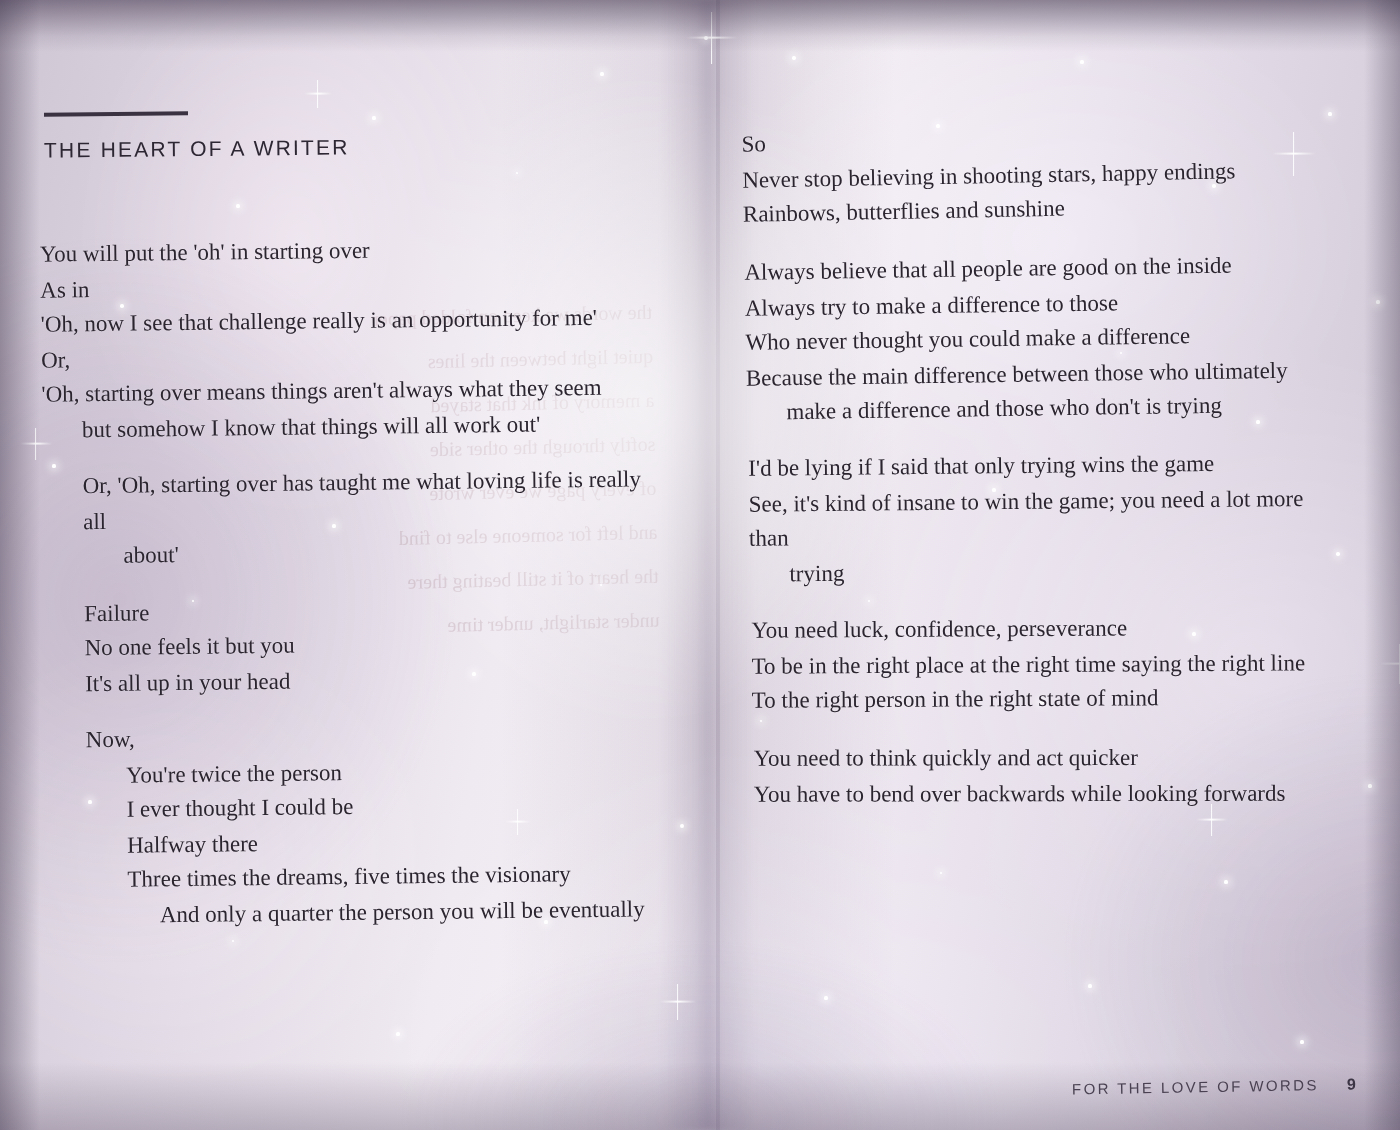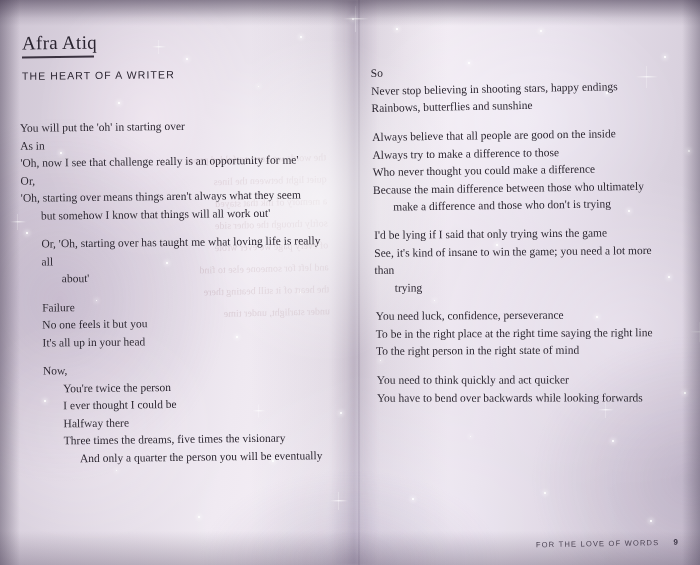--- a/index.html
+++ b/index.html
@@ -278,21 +278,20 @@
       <div class="sparkle" style="left: 152px; top: 40px; width: 14px; height: 14px;"></div>
       <div class="sparkle" style="left: 598px; top: 402px; width: 16px; height: 16px;"></div>
       <div class="sparkle" style="left: 252px; top: 404px; width: 13px; height: 13px;"></div>
     </div>
 
   <div class="top-shade"></div>
   <div class="bottom-shade"></div>
   <div class="left-edge"></div>
   <div class="right-edge"></div>
 
-  <div class="author">Afra Atiq</div>
   <div class="author-rule"></div>
   <div class="subtitle">THE HEART OF A WRITER</div>
 
   <div class="body-left" id="left-body">
       <div class="stanza">
         <div class="line">You will put the 'oh' in starting over</div>
         <div class="line">As in</div>
         <div class="line">'Oh, now I see that challenge really is an opportunity for me'</div>
         <div class="line">Or,</div>
         <div class="line">'Oh, starting over means things aren't always what they seem</div>

